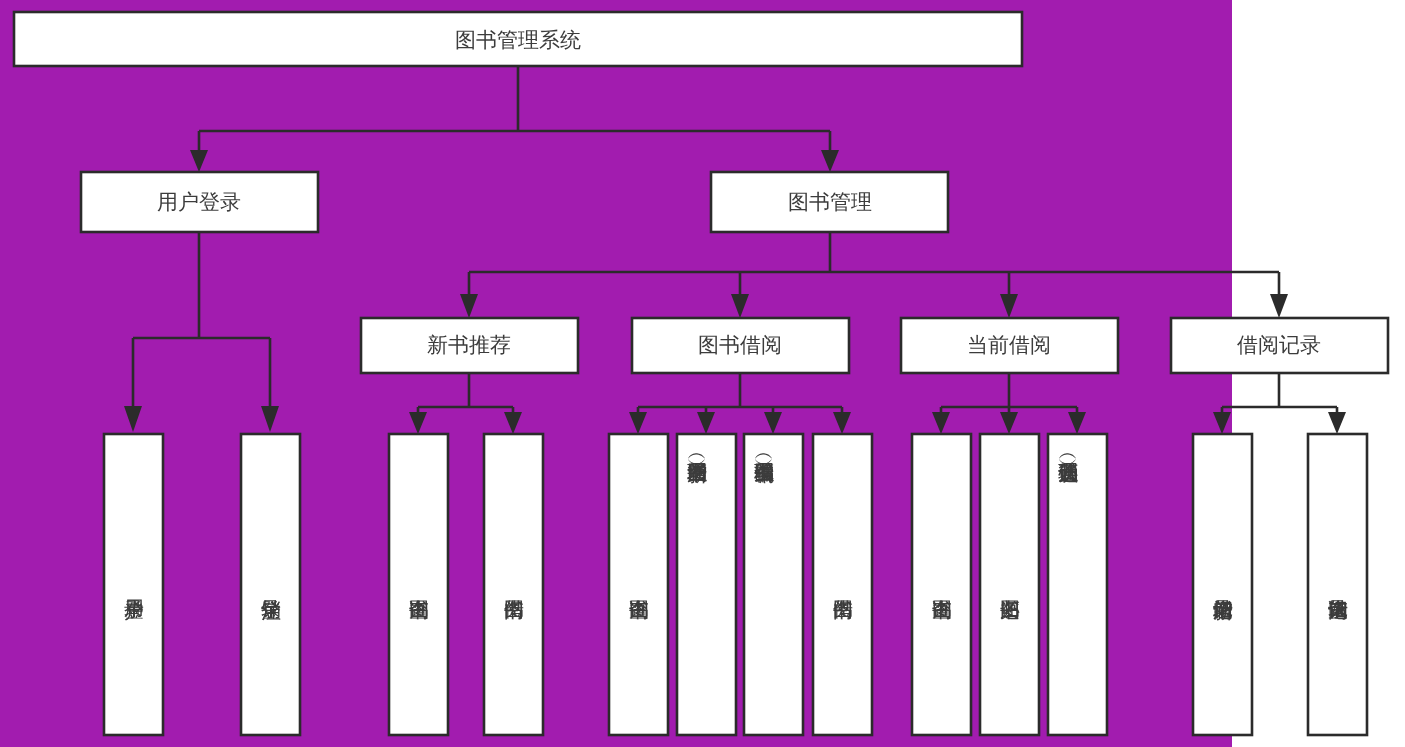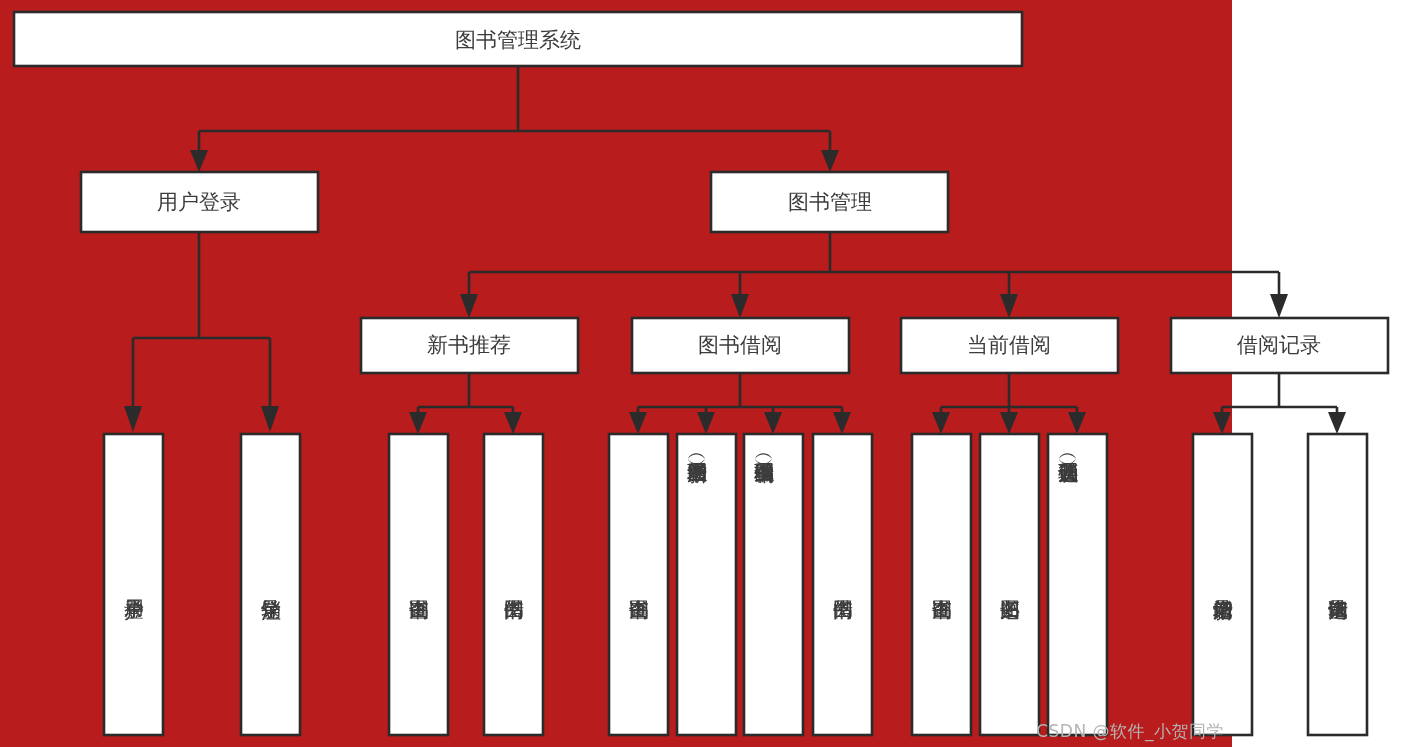--- a/index.html
+++ b/index.html
@@ -11,21 +11,21 @@
   body {
     width: 1405px;
     height: 747px;
     font-family: "DejaVu Sans", "Liberation Sans", sans-serif;
     overflow: hidden;
   }
   #diagram-root {
     position: relative;
     width: 1232px;
     height: 747px;
-    background: #b91c1c;
+    background: #a21caf;
   }
   svg.diagram-svg {
     position: absolute;
     left: 0;
     top: 0;
     width: 1405px;
     height: 747px;
   }
   .node-box {
     fill: #ffffff;
@@ -225,15 +225,14 @@
       <rect class="node-box" x="1193" y="434" width="59" height="301"></rect>
       <text class="node-label-v" x="1222" y="584" style="writing-mode:vertical-rl; text-orientation:upright; dominant-baseline:middle;">新增借阅记录</text>
     </g>
     <g>
       <rect class="node-box" x="1308" y="434" width="59" height="301"></rect>
       <text class="node-label-v" x="1337" y="584" style="writing-mode:vertical-rl; text-orientation:upright; dominant-baseline:middle;">查询借阅记录</text>
     </g>
 
   </svg>
 
-  <div class="watermark-text">CSDN @软件_小贺同学</div>
 
 </div>
 
 </body></html>

